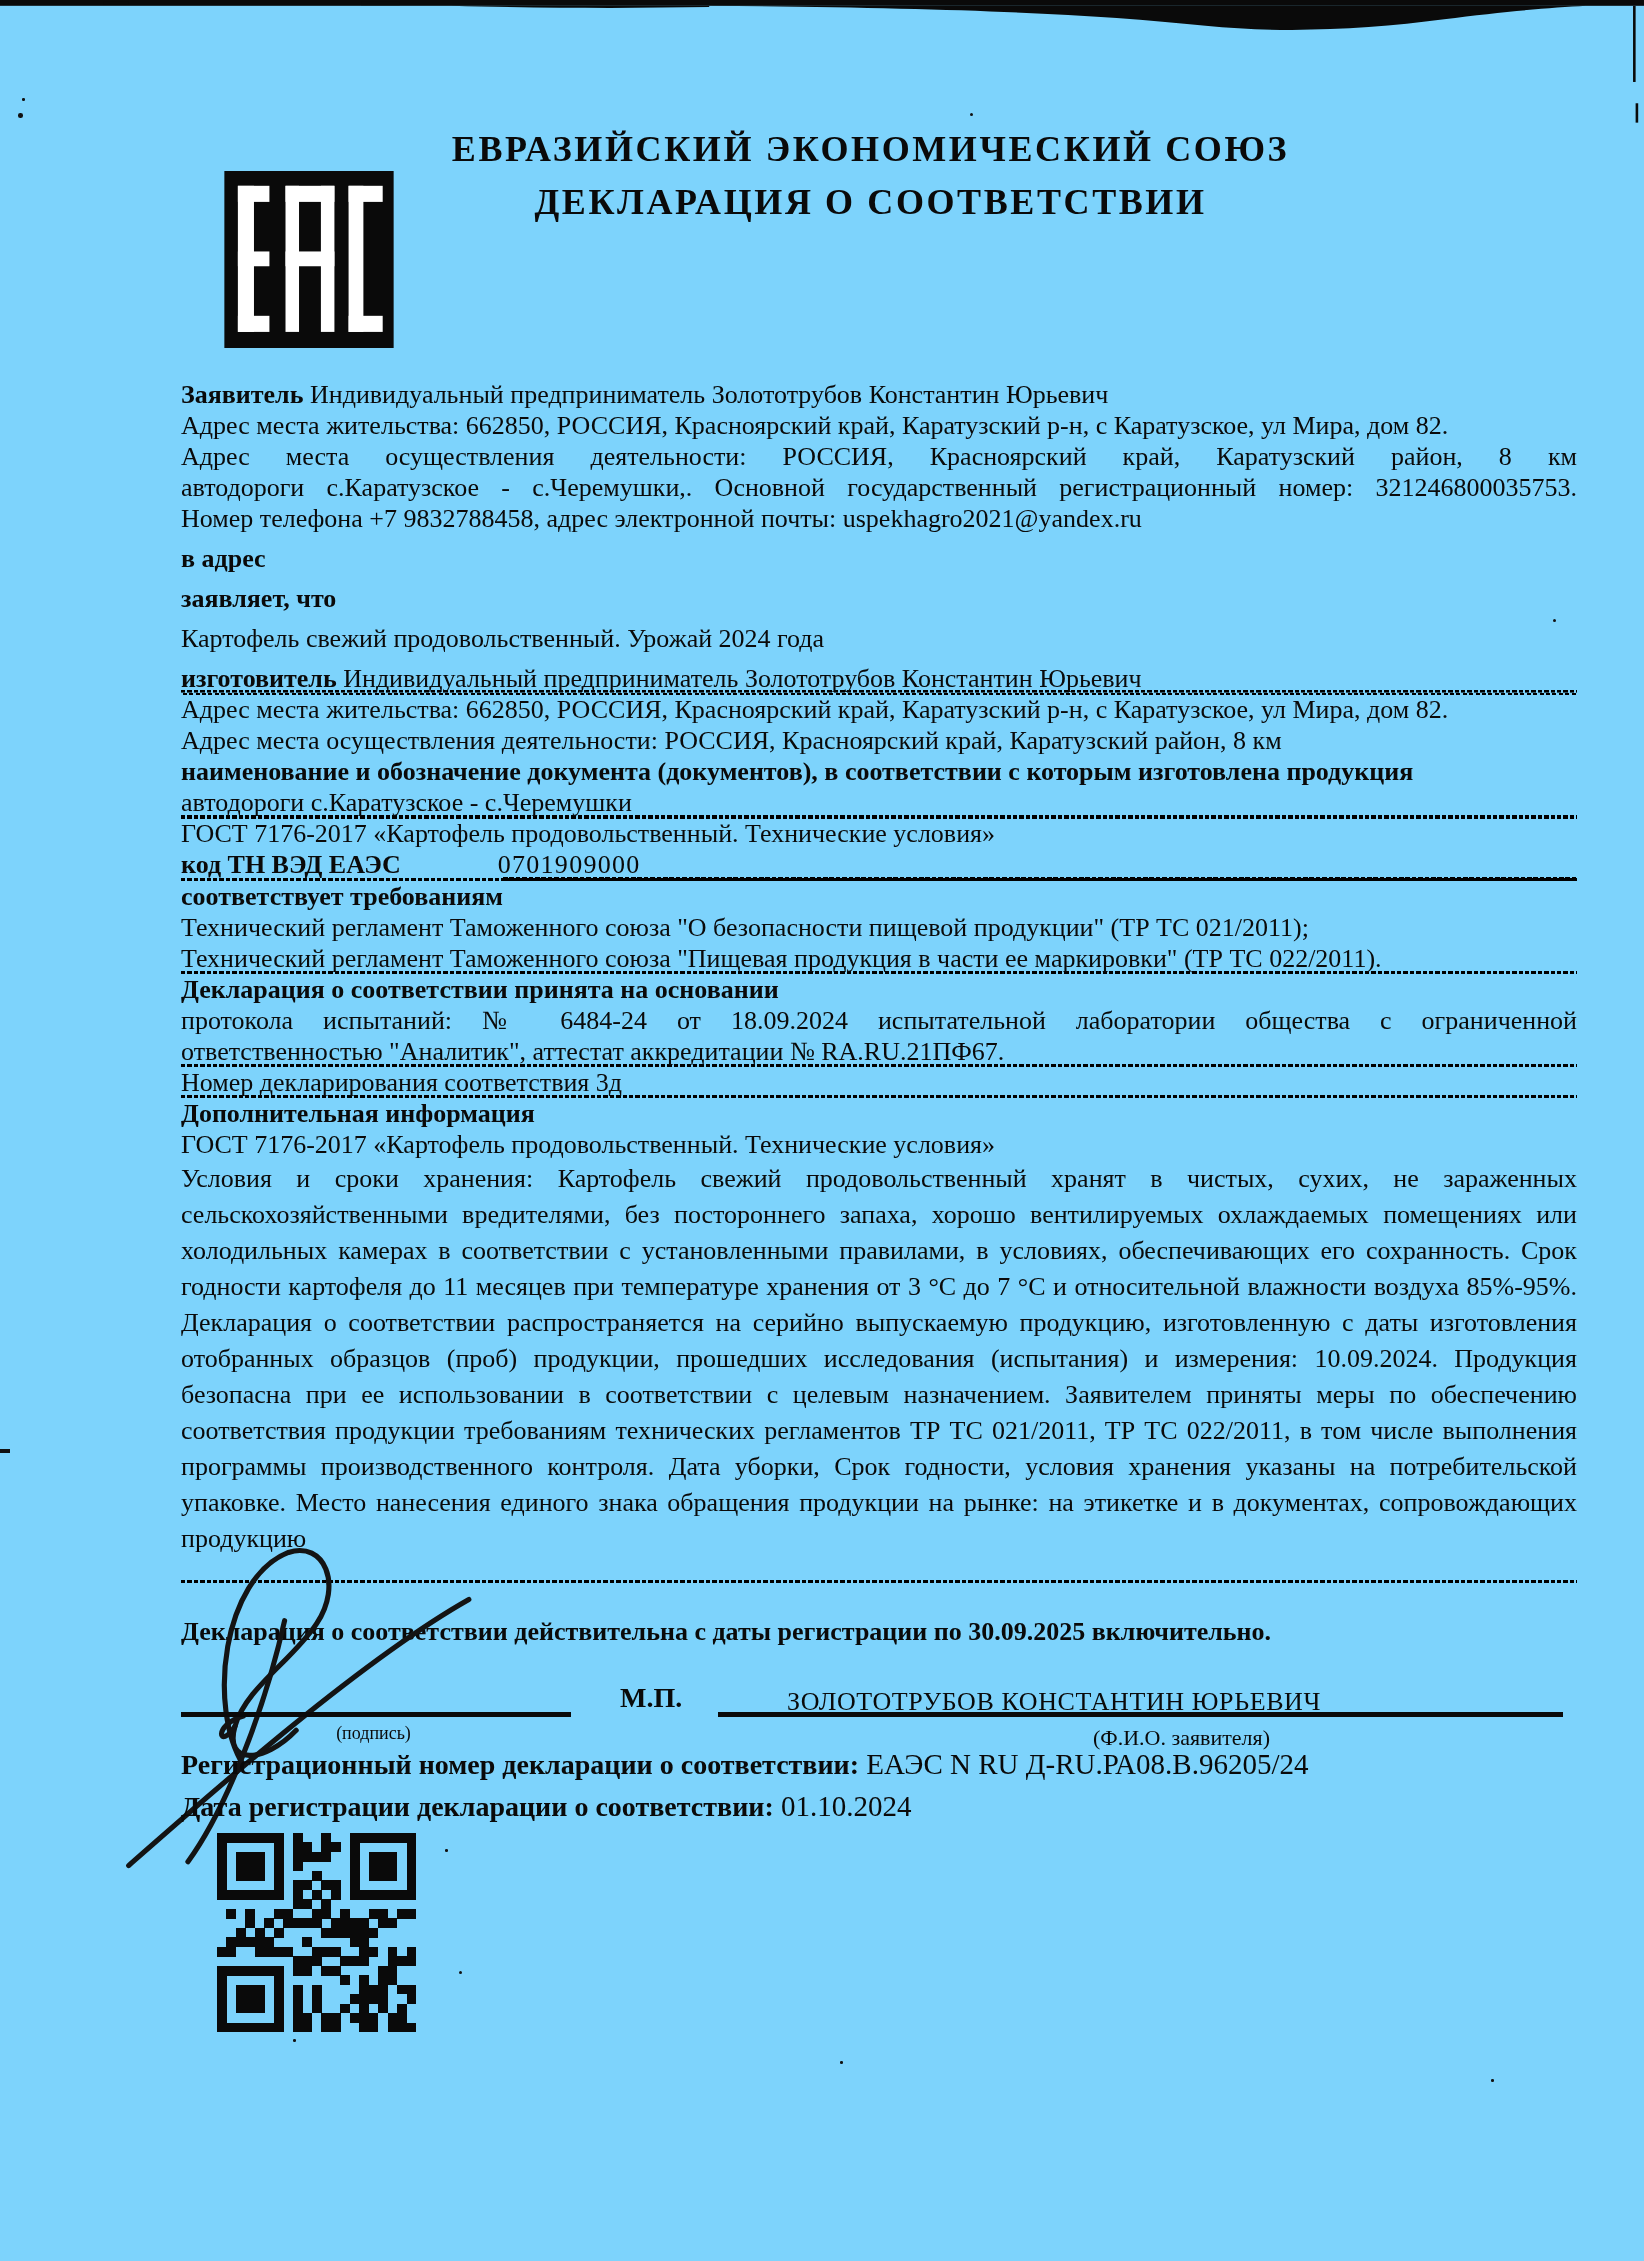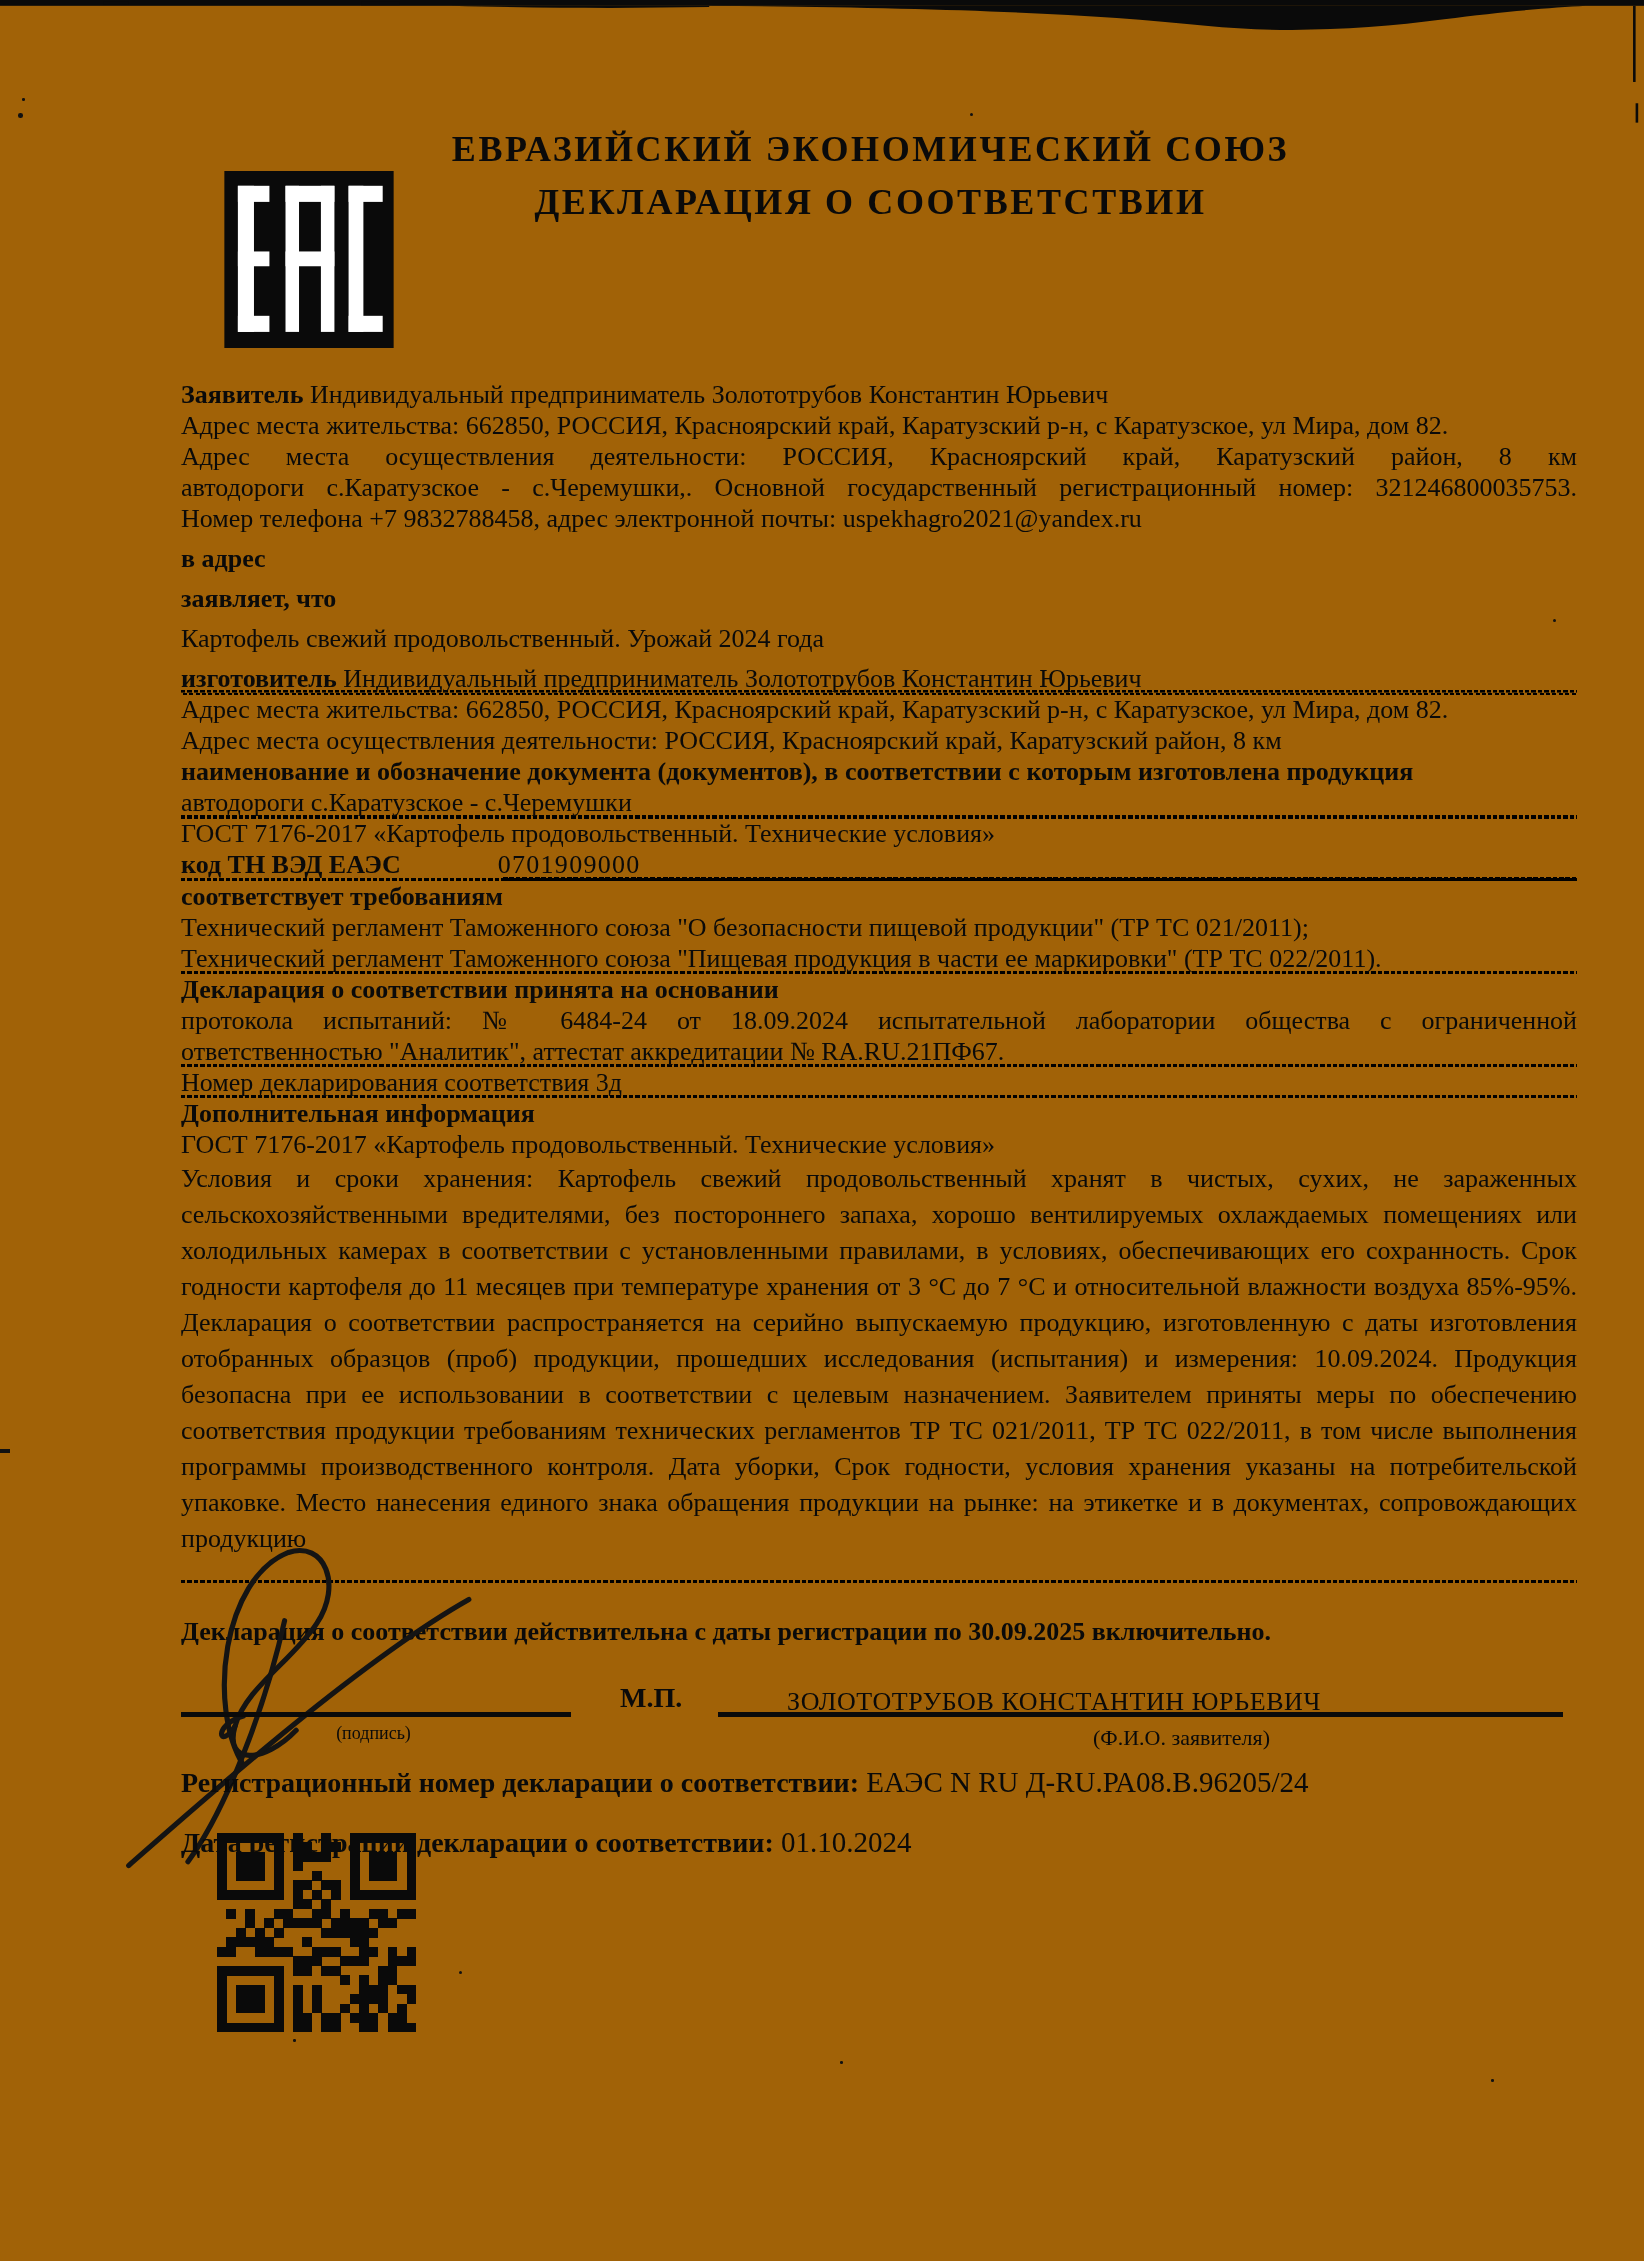--- a/index.html
+++ b/index.html
@@ -1,17 +1,17 @@
 <!DOCTYPE html>
 <html style="font-size:10.3px"><head>
 <meta charset="utf-8">
 <style>
   html,body{margin:0;padding:0;background:#e8e8e8;}
   .page{
-    position:relative; width:1644px; height:2261px; background:#a16207;
+    position:relative; width:1644px; height:2261px; background:#7dd3fc;
     font-family:"Liberation Serif", serif; color:#0a0a0a; overflow:hidden;
   }
   
   .top-artifact{position:absolute;left:0;top:0;width:1644px;height:142px;}
   
   .eac-logo{position:absolute;left:224px;top:171px;width:170px;height:177px;}
   
   .titles{
     position:absolute;left:290px;top:123px;width:1161px;text-align:center;
     font-weight:bold;font-size:36px;line-height:53px;letter-spacing:2.6px;
@@ -42,21 +42,21 @@
   .sig-svg{position:absolute;left:90px;top:1538px;width:451px;height:342px;}
   .stamp{position:absolute;left:620px;top:1682px;font-size:28px;font-weight:bold;}
   .signer-name{position:absolute;left:787px;top:1675px;width:709px;
     font-size:26px;letter-spacing:0.6px;margin-top:12px;}
   .sign-line-left{position:absolute;left:181px;top:1712px;width:390px;height:4.5px;background:#0a0a0a;}
   .sign-line-right{position:absolute;left:718px;top:1712px;width:845px;height:4.5px;background:#0a0a0a;}
   .sign-caption{position:absolute;left:293px;top:1723px;width:161px;text-align:center;font-size:18px;}
   .name-caption{position:absolute;left:1012px;top:1725px;width:258px;text-align:right;font-size:22px;}
   
   .reg-block{position:absolute;left:181px;top:1740px;width:1396px;font-size:28px;line-height:34px;}
-  .reg-row{margin-top:25px;white-space:nowrap;}
+  .reg-row{margin-top:7px;white-space:nowrap;}
   .reg-label{font-weight:bold;}
   .reg-value{font-size:29px;}
   
   .qr{position:absolute;left:217px;top:1833px;width:199px;height:199px;}
   .qr svg{width:100%;height:100%;}
   
   .speck{position:absolute;background:#111;border-radius:50%;}
 </style>
 </head>
 <body>

